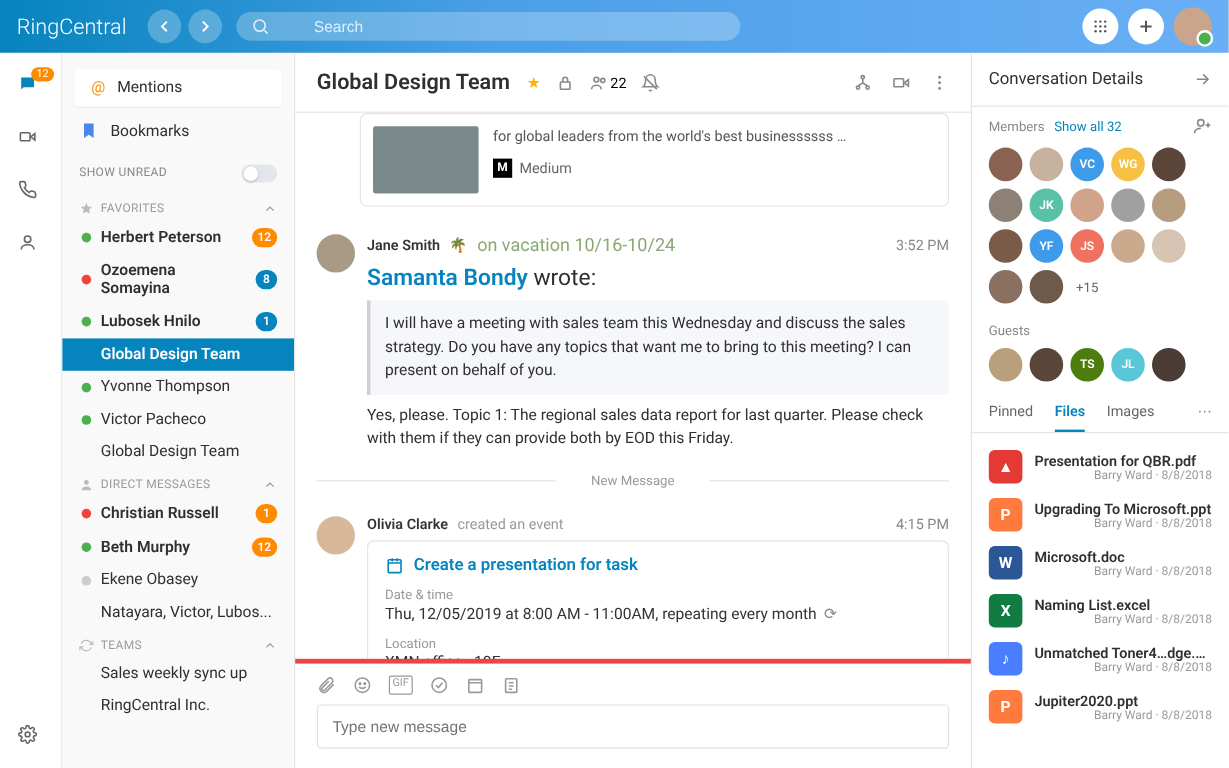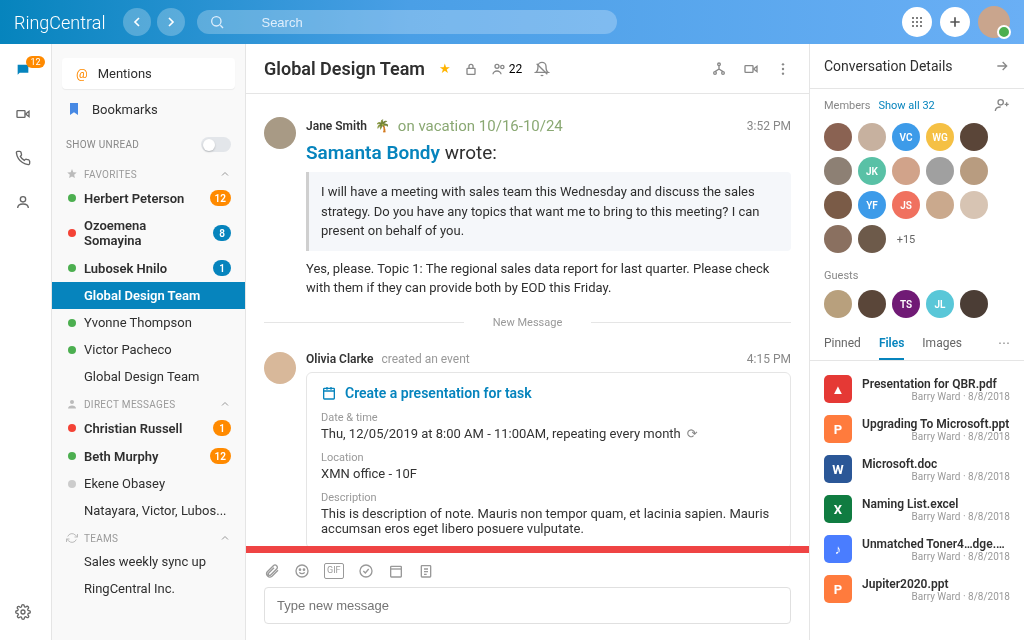--- a/index.html
+++ b/index.html
@@ -71,21 +71,21 @@
 .quote { border-left:3px solid #cfcfcf; background:#f5f7fa; padding:10px 12px; margin:8px 0; border-radius:0 4px 4px 0; font-size:13px; line-height:1.5;}
 .msg-text { font-size:13px; line-height:1.5; margin-top:6px;}
 .new-msg-divider { text-align:center; font-size:11px; color:#999; margin:18px 0 10px; position:relative;}
 .new-msg-divider::before,.new-msg-divider::after{content:'';position:absolute;top:50%;width:38%;height:1px;background:#e5e5e5;}
 .new-msg-divider::before{left:0;} .new-msg-divider::after{right:0;}
 .event-card { border:1px solid #e5e5e5; border-radius:6px; padding:12px 14px; margin-top:6px;}
 .event-title { color:#0684bd; font-weight:600; font-size:14px; display:flex; align-items:center; gap:8px;}
 .event-label { font-size:11px; color:#999; margin-top:10px;}
 .event-val { font-size:13px; color:#333; margin-top:2px;}
 .repeat-icon { color:#888; margin-left:6px; }
-.composer { padding:10px 18px 16px; border-top:7px solid #ef4444;}
+.composer { padding:10px 18px 16px; border-top:4px solid #ef4444;}
 .composer-tools { display:flex; gap:14px; color:#999; margin-bottom:8px;}
 .composer input { width:100%; border:1px solid #e0e0e0; border-radius:4px; padding:10px 12px; font-size:13px; outline:none;}
 
 
 .right-panel { width:214px; display:flex; flex-direction:column;}
 .rp-header { display:flex; align-items:center; justify-content:space-between; padding:14px 14px; border-bottom:1px solid #e5e5e5; font-size:14px; font-weight:400;}
 .rp-members-hdr { display:flex; align-items:center; gap:8px; padding:8px 14px 6px; font-size:11px; color:#888;}
 .rp-members-hdr a { color:#0684bd; text-decoration:none;}
 .add-member{margin-left:auto; color:#888;}
 .avatar-grid { display:flex; flex-wrap:wrap; gap:6px; padding:4px 14px 10px;}
@@ -336,20 +336,30 @@
             </svg>
           <svg viewBox="0 0 24 24" fill="#888">
               <circle cx="12" cy="5" r="1.8"></circle>
               <circle cx="12" cy="12" r="1.8"></circle>
               <circle cx="12" cy="19" r="1.8"></circle>
             </svg>
         </div>
       </div>
 
       <div class="chat-body">
+        <div class="preview-card">
+          <div class="preview-img"></div>
+          <div class="preview-text">
+            <div>for global leaders from the world's best businessssss …</div>
+            <div class="medium-badge">
+                <span class="medium-logo">M</span>
+                <span>Medium</span>
+              </div>
+          </div>
+        </div>
 
         <div class="msg">
           <div class="av" style="background:#a89a85"></div>
           <div class="msg-content">
             <div class="msg-head">
               <span class="name">Jane Smith</span>
               <span style="color:#8aa873">🌴</span>
               <span class="vacation">on vacation 10/16-10/24</span>
               <span class="time">3:52 PM</span>
             </div>
@@ -449,21 +459,21 @@
           <div class="av-circle" style="background: rgb(202, 169, 141);"></div>
           <div class="av-circle" style="background: rgb(215, 196, 179);"></div>
           <div class="av-circle" style="background: rgb(138, 112, 96);"></div>
           <div class="av-circle" style="background: rgb(109, 90, 74);"></div>
           <div class="av-circle plus-count">+15</div>
         </div>
       <div class="guests-hdr">Guests</div>
       <div class="avatar-grid" id="guest-grid">
           <div class="av-circle" style="background: rgb(184, 160, 125);"></div>
           <div class="av-circle" style="background: rgb(90, 70, 57);"></div>
-          <div class="av-circle" style="background: #701a75;">TS</div>
+          <div class="av-circle" style="background: #4d7c0f;">TS</div>
           <div class="av-circle" style="background: rgb(89, 199, 216);">JL</div>
           <div class="av-circle" style="background: rgb(75, 61, 53);"></div>
         </div>
 
       <div class="tabs">
         <div class="tab">Pinned</div>
         <div class="tab active">Files</div>
         <div class="tab">Images</div>
         <div class="more">⋯</div>
       </div>

